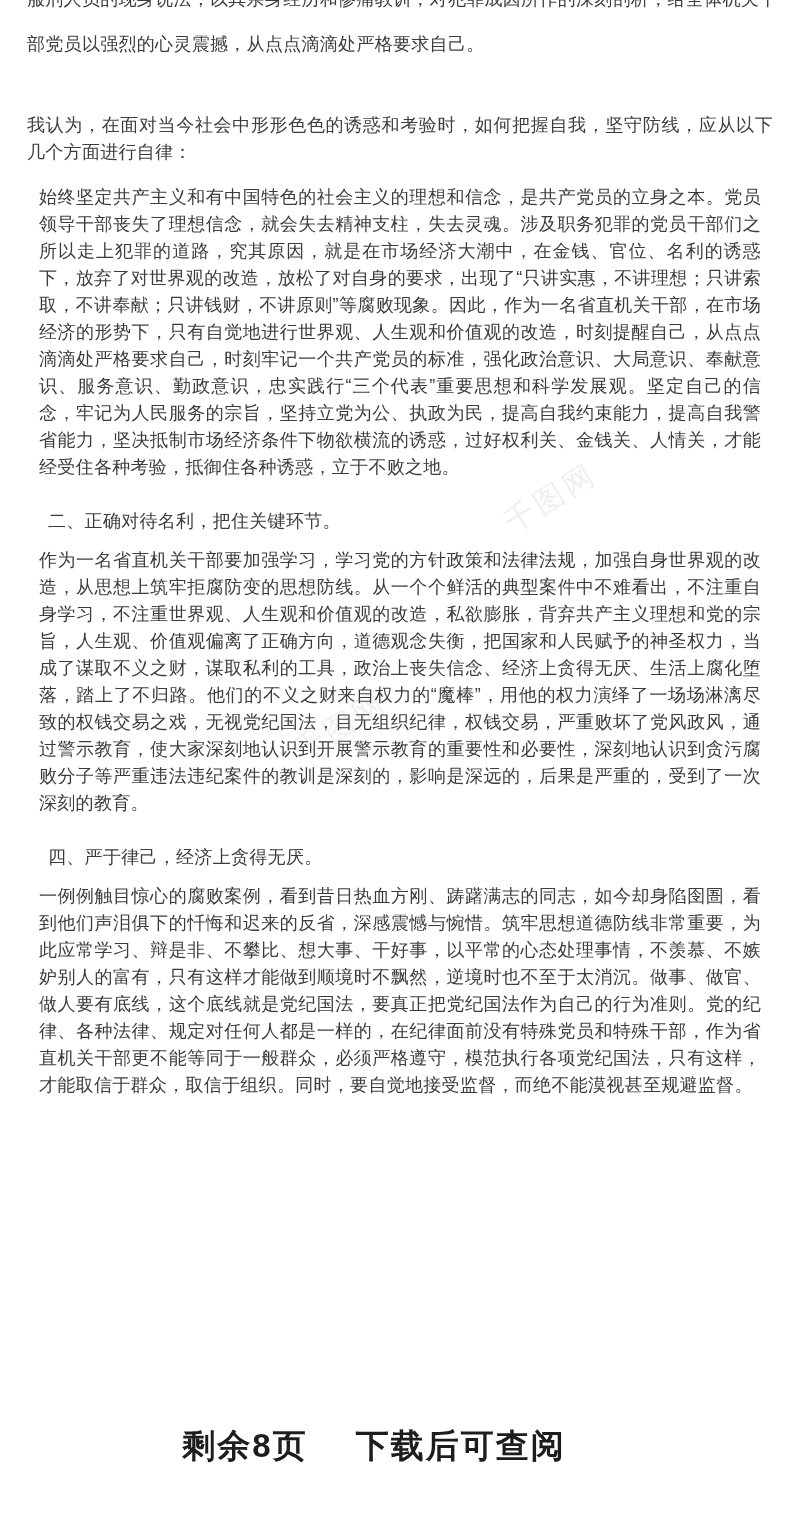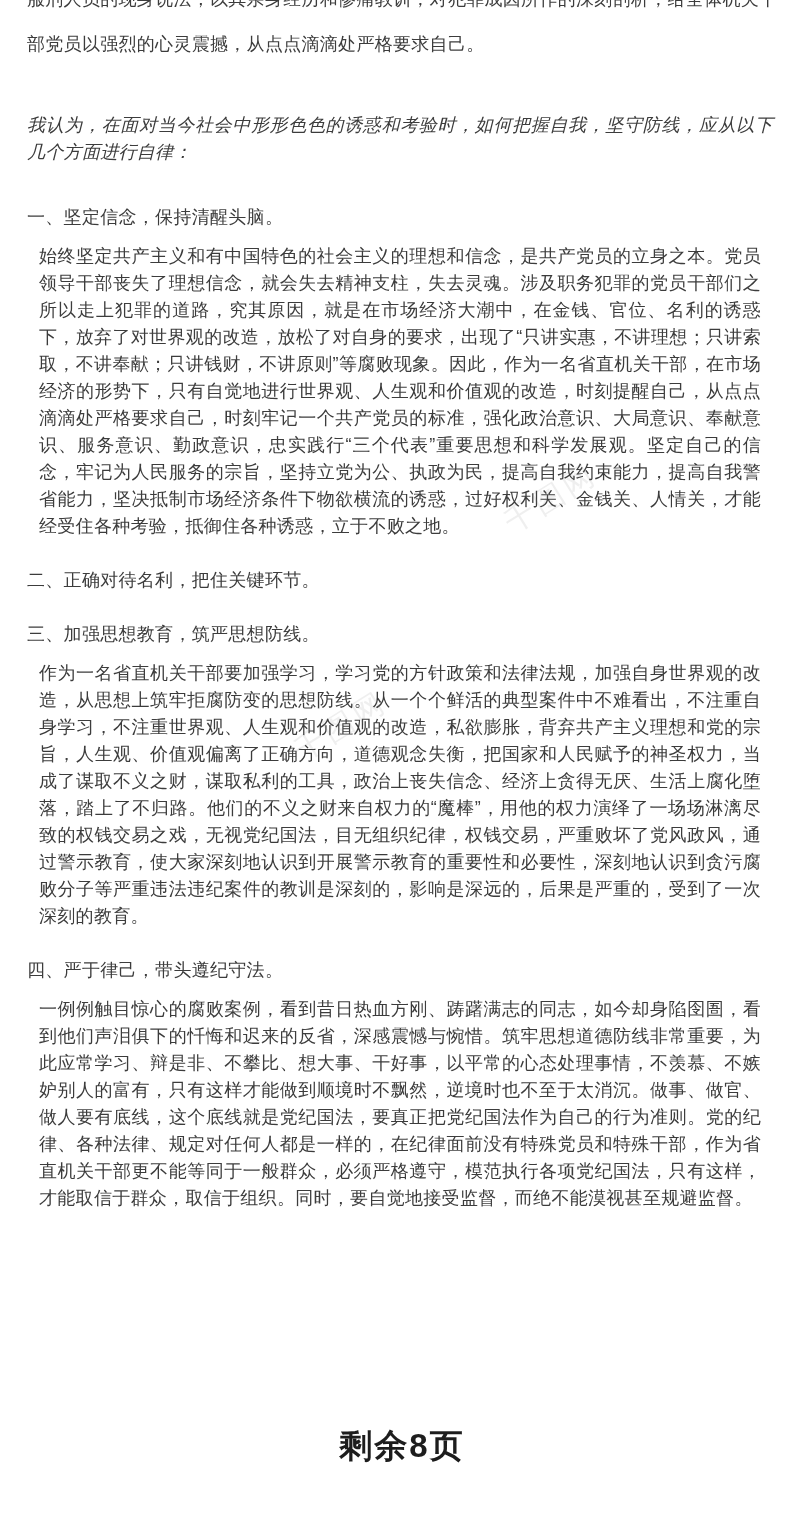--- a/index.html
+++ b/index.html
@@ -31,28 +31,28 @@
   .clipped-line {
     margin-top: -14px;      
     white-space: nowrap;
     overflow: hidden;
   }
   .continuation-line {
     margin: 0 0 0 0;
   }
   .lead-paragraph {
     margin-top: 54px;
-    font-style: italic;
   }
   .section-heading {
     margin-top: 38px;
     margin-bottom: 0;
   }
   .section-heading.tight {
     margin-top: 27px;
+    margin-left: 21px;
   }
   .section-body {
     margin: 12px;
   }
   .watermark {
     position: absolute;
     color: rgba(130, 130, 130, 0.13);
     font-size: 30px;
     letter-spacing: 4px;
     transform: rotate(-32deg);
@@ -67,48 +67,46 @@
     left: 0;
     width: 748px;
     display: flex;
     justify-content: center;
     align-items: baseline;
     gap: 48px;
     font-weight: bold;
     font-size: 33px;
     color: #1d1d1d;
     letter-spacing: 2px;
-    padding-left: 28px;
   }
 </style>
 </head>
 <body>
 
 <div class="doc-page">
 
   <span class="watermark wm-1">千图网</span>
   <span class="watermark wm-2">千图网</span>
 
   <div class="doc-content">
 
     <p class="clipped-line">服刑人员的现身说法，以其亲身经历和惨痛教训，对犯罪成因所作的深刻剖析，给全体机关干</p>
     <p class="continuation-line">部党员以强烈的心灵震撼，从点点滴滴处严格要求自己。</p>
 
     <p class="lead-paragraph">我认为，在面对当今社会中形形色色的诱惑和考验时，如何把握自我，坚守防线，应从以下几个方面进行自律：</p>
 
-    <p class="section-heading">一、坚定信念，保持清醒头脑。</p>
     <p class="section-body">始终坚定共产主义和有中国特色的社会主义的理想和信念，是共产党员的立身之本。党员领导干部丧失了理想信念，就会失去精神支柱，失去灵魂。涉及职务犯罪的党员干部们之所以走上犯罪的道路，究其原因，就是在市场经济大潮中，在金钱、官位、名利的诱惑下，放弃了对世界观的改造，放松了对自身的要求，出现了“只讲实惠，不讲理想；只讲索取，不讲奉献；只讲钱财，不讲原则”等腐败现象。因此，作为一名省直机关干部，在市场经济的形势下，只有自觉地进行世界观、人生观和价值观的改造，时刻提醒自己，从点点滴滴处严格要求自己，时刻牢记一个共产党员的标准，强化政治意识、大局意识、奉献意识、服务意识、勤政意识，忠实践行“三个代表”重要思想和科学发展观。坚定自己的信念，牢记为人民服务的宗旨，坚持立党为公、执政为民，提高自我约束能力，提高自我警省能力，坚决抵制市场经济条件下物欲横流的诱惑，过好权利关、金钱关、人情关，才能经受住各种考验，抵御住各种诱惑，立于不败之地。</p>
 
     <p class="section-heading tight">二、正确对待名利，把住关键环节。</p>
 
-    <p class="section-heading tight">三、加强思想教育，筑严思想防线。</p>
     <p class="section-body">作为一名省直机关干部要加强学习，学习党的方针政策和法律法规，加强自身世界观的改造，从思想上筑牢拒腐防变的思想防线。从一个个鲜活的典型案件中不难看出，不注重自身学习，不注重世界观、人生观和价值观的改造，私欲膨胀，背弃共产主义理想和党的宗旨，人生观、价值观偏离了正确方向，道德观念失衡，把国家和人民赋予的神圣权力，当成了谋取不义之财，谋取私利的工具，政治上丧失信念、经济上贪得无厌、生活上腐化堕落，踏上了不归路。他们的不义之财来自权力的“魔棒”，用他的权力演绎了一场场淋漓尽致的权钱交易之戏，无视党纪国法，目无组织纪律，权钱交易，严重败坏了党风政风，通过警示教育，使大家深刻地认识到开展警示教育的重要性和必要性，深刻地认识到贪污腐败分子等严重违法违纪案件的教训是深刻的，影响是深远的，后果是严重的，受到了一次深刻的教育。</p>
 
-    <p class="section-heading tight">四、严于律己，带头遵纪守法。</p>
+    <p class="section-heading tight">四、严于律己，经济上贪得无厌。</p>
     <p class="section-body">一例例触目惊心的腐败案例，看到昔日热血方刚、踌躇满志的同志，如今却身陷囹圄，看到他们声泪俱下的忏悔和迟来的反省，深感震憾与惋惜。筑牢思想道德防线非常重要，为此应常学习、辩是非、不攀比、想大事、干好事，以平常的心态处理事情，不羡慕、不嫉妒别人的富有，只有这样才能做到顺境时不飘然，逆境时也不至于太消沉。做事、做官、做人要有底线，这个底线就是党纪国法，要真正把党纪国法作为自己的行为准则。党的纪律、各种法律、规定对任何人都是一样的，在纪律面前没有特殊党员和特殊干部，作为省直机关干部更不能等同于一般群众，必须严格遵守，模范执行各项党纪国法，只有这样，才能取信于群众，取信于组织。同时，要自觉地接受监督，而绝不能漠视甚至规避监督。</p>
 
   </div>
 
   <div class="footer-banner">
     <span>剩余8页</span>
+    <span>下载后可查阅</span>
   </div>
 
 </div>
 
 </body></html>

